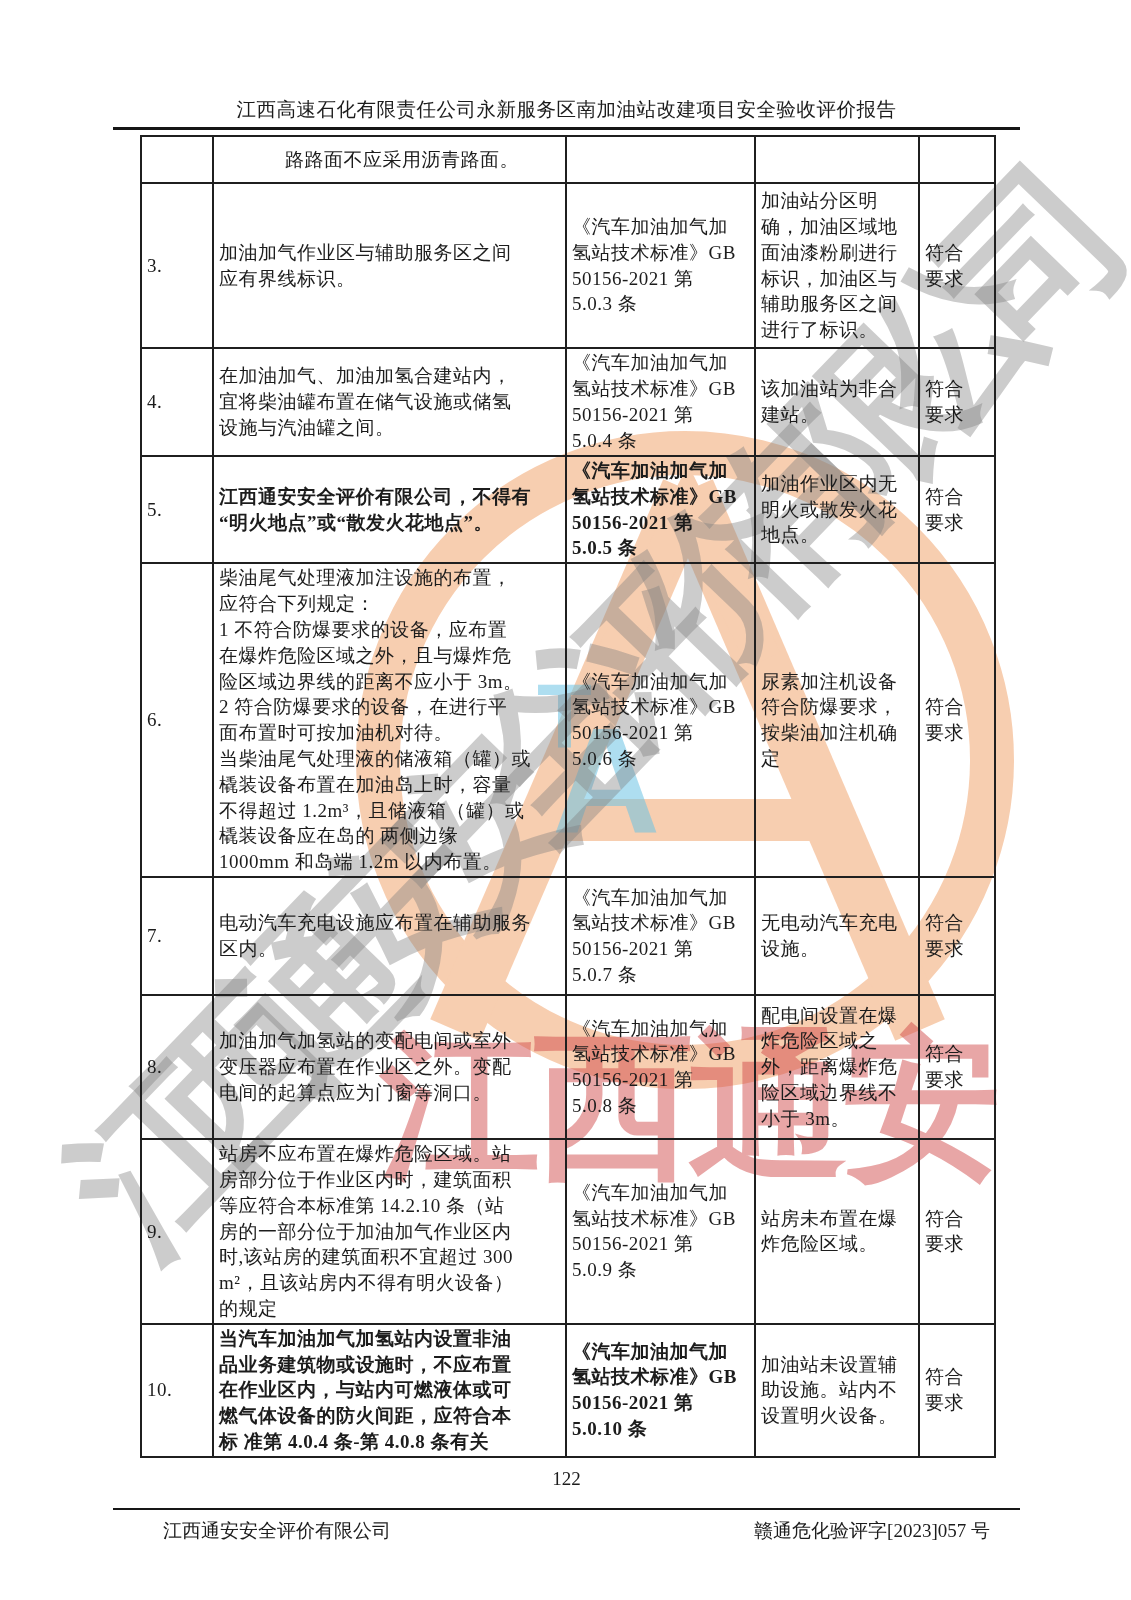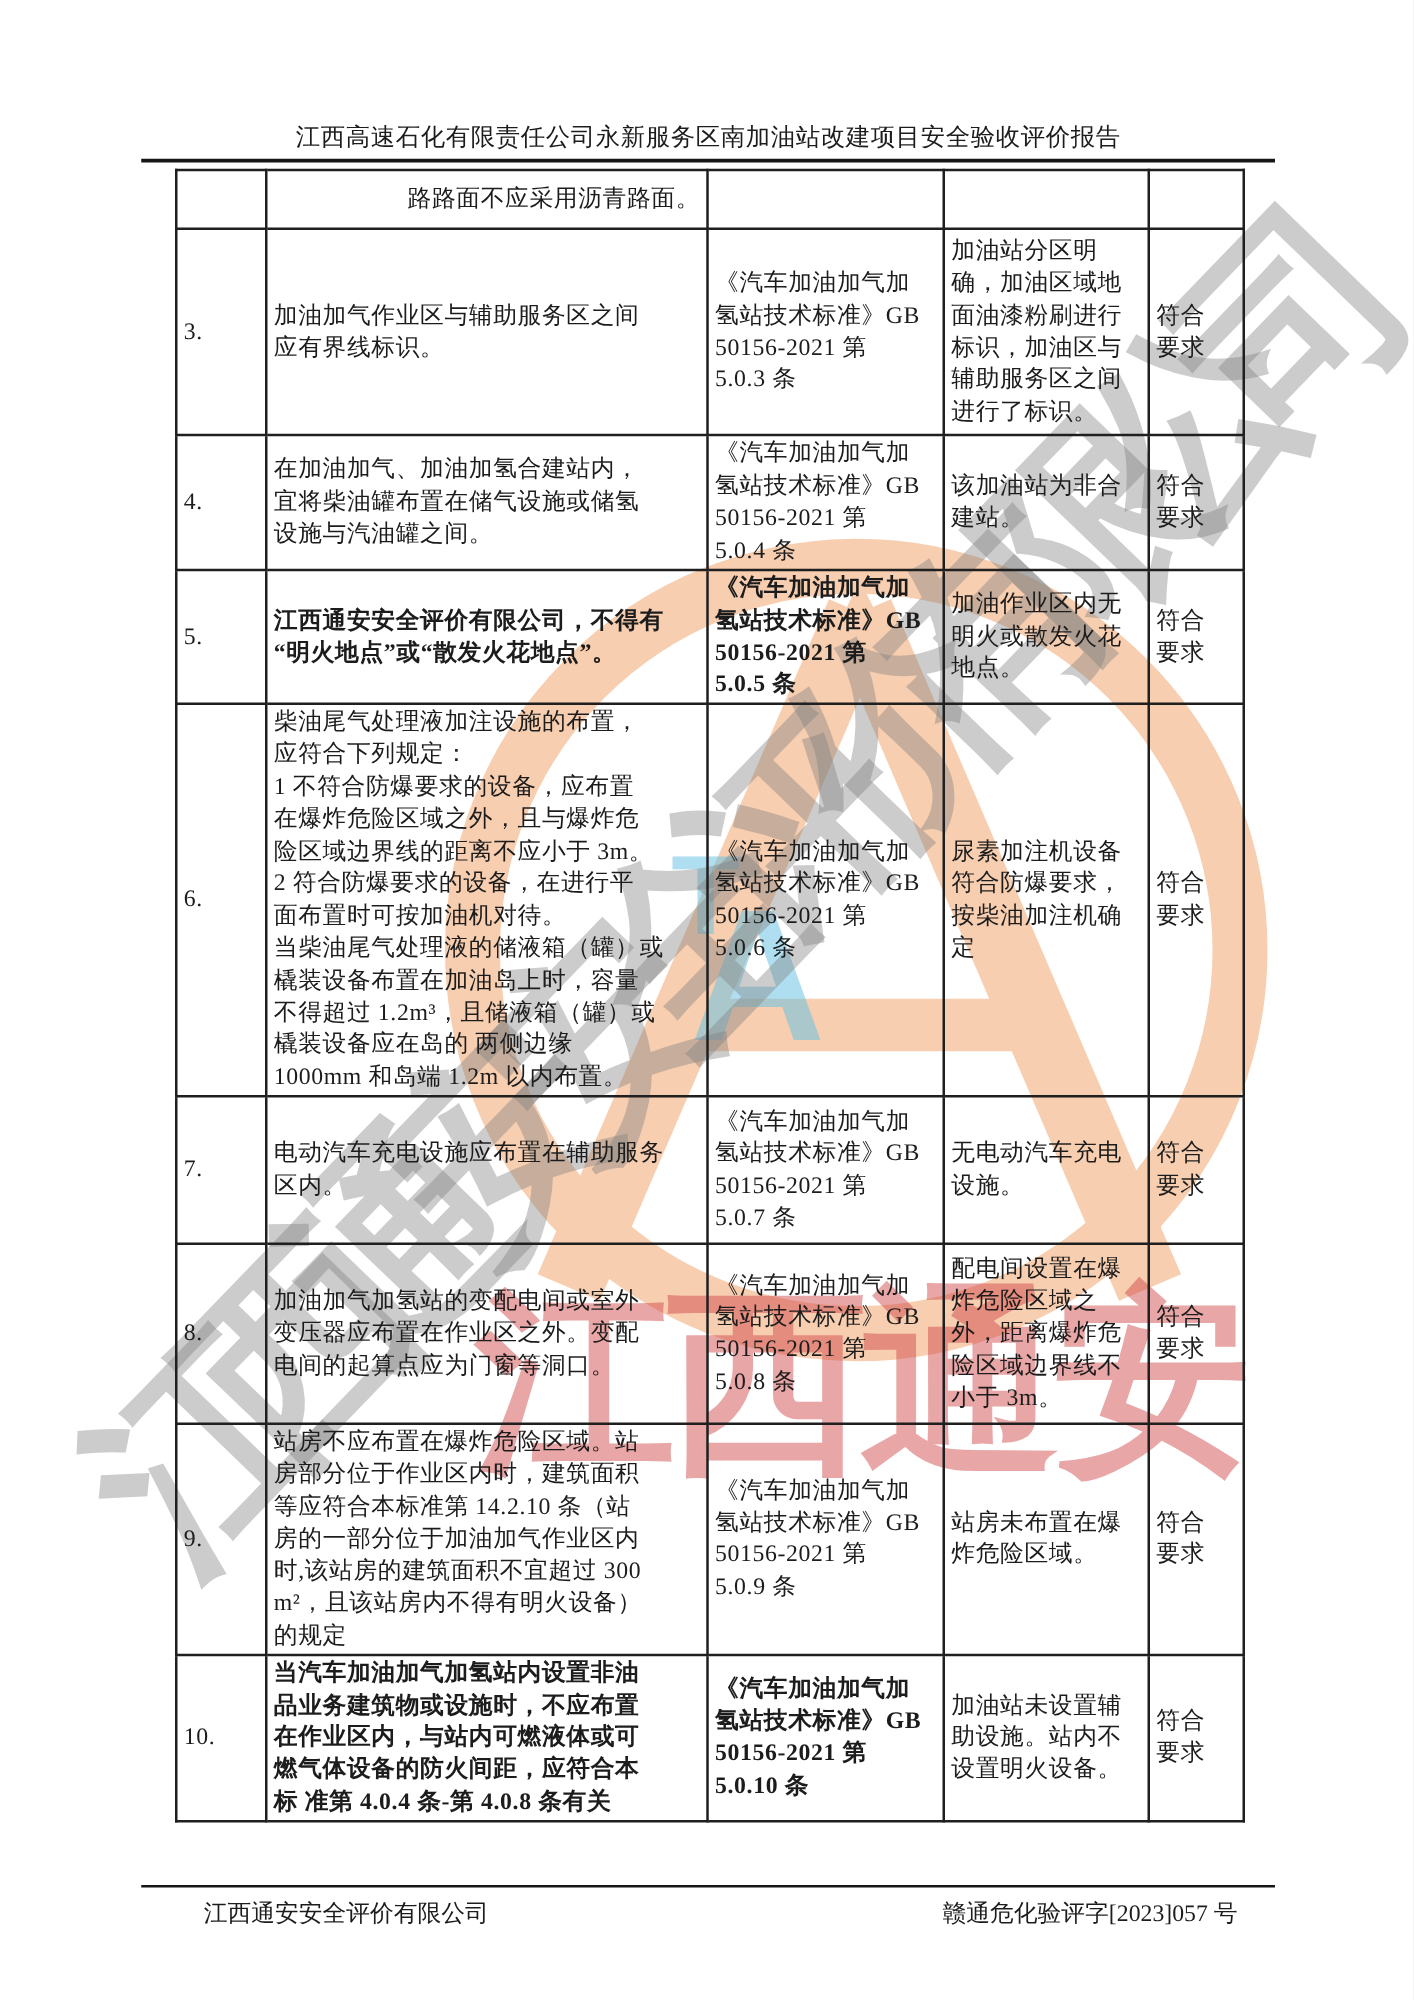--- a/index.html
+++ b/index.html
@@ -41,21 +41,21 @@
     border:2px solid #1f1f1f;background:transparent;
     text-align:left;vertical-align:middle;
     font-size:19px;line-height:25.8px;letter-spacing:0.5px;
     padding:1px 5px;white-space:pre-line;overflow:hidden;
   }
   tr.h0{height:47px;}  tr.h1{height:165px;} tr.h2{height:108px;}
   tr.h3{height:104px;} tr.h4{height:314px;} tr.h5{height:118px;}
   tr.h6{height:144px;} tr.h7{height:182px;} tr.h8{height:128px;}
   td.no{font-size:18px;}
   tr.cont td{vertical-align:middle;}
-  tr.cont td.req{text-align:right;padding-left:30px;}
+  tr.cont td.req{text-align:center;padding-left:30px;}
   tr.bold-row td.req, tr.bold-row td.std{font-weight:bold;}
   
   .page-number{position:absolute;left:113px;top:1468px;width:907px;text-align:center;font-size:19px;z-index:2;}
   .footer-rule{position:absolute;left:113px;top:1508px;width:907px;height:2px;background:#161616;z-index:2;}
   .footer-left{position:absolute;left:163px;top:1518px;font-size:19px;z-index:2;}
   .footer-right{position:absolute;right:141px;top:1518px;font-size:19px;z-index:2;}
 </style>
 </head>
 <body>
 
@@ -225,17 +225,18 @@
 5.0.10 条</td>
         <td class="find">加油站未设置辅
 助设施。站内不
 设置明火设备。</td>
         <td class="conc">符合
 要求</td>
       </tr>
     </tbody>
   </table>
 
+  <div class="page-number">122</div>
   <div class="footer-rule"></div>
   <div class="footer-left">江西通安安全评价有限公司</div>
   <div class="footer-right">赣通危化验评字[2023]057 号</div>
 
 </div>
 
 </body></html>

